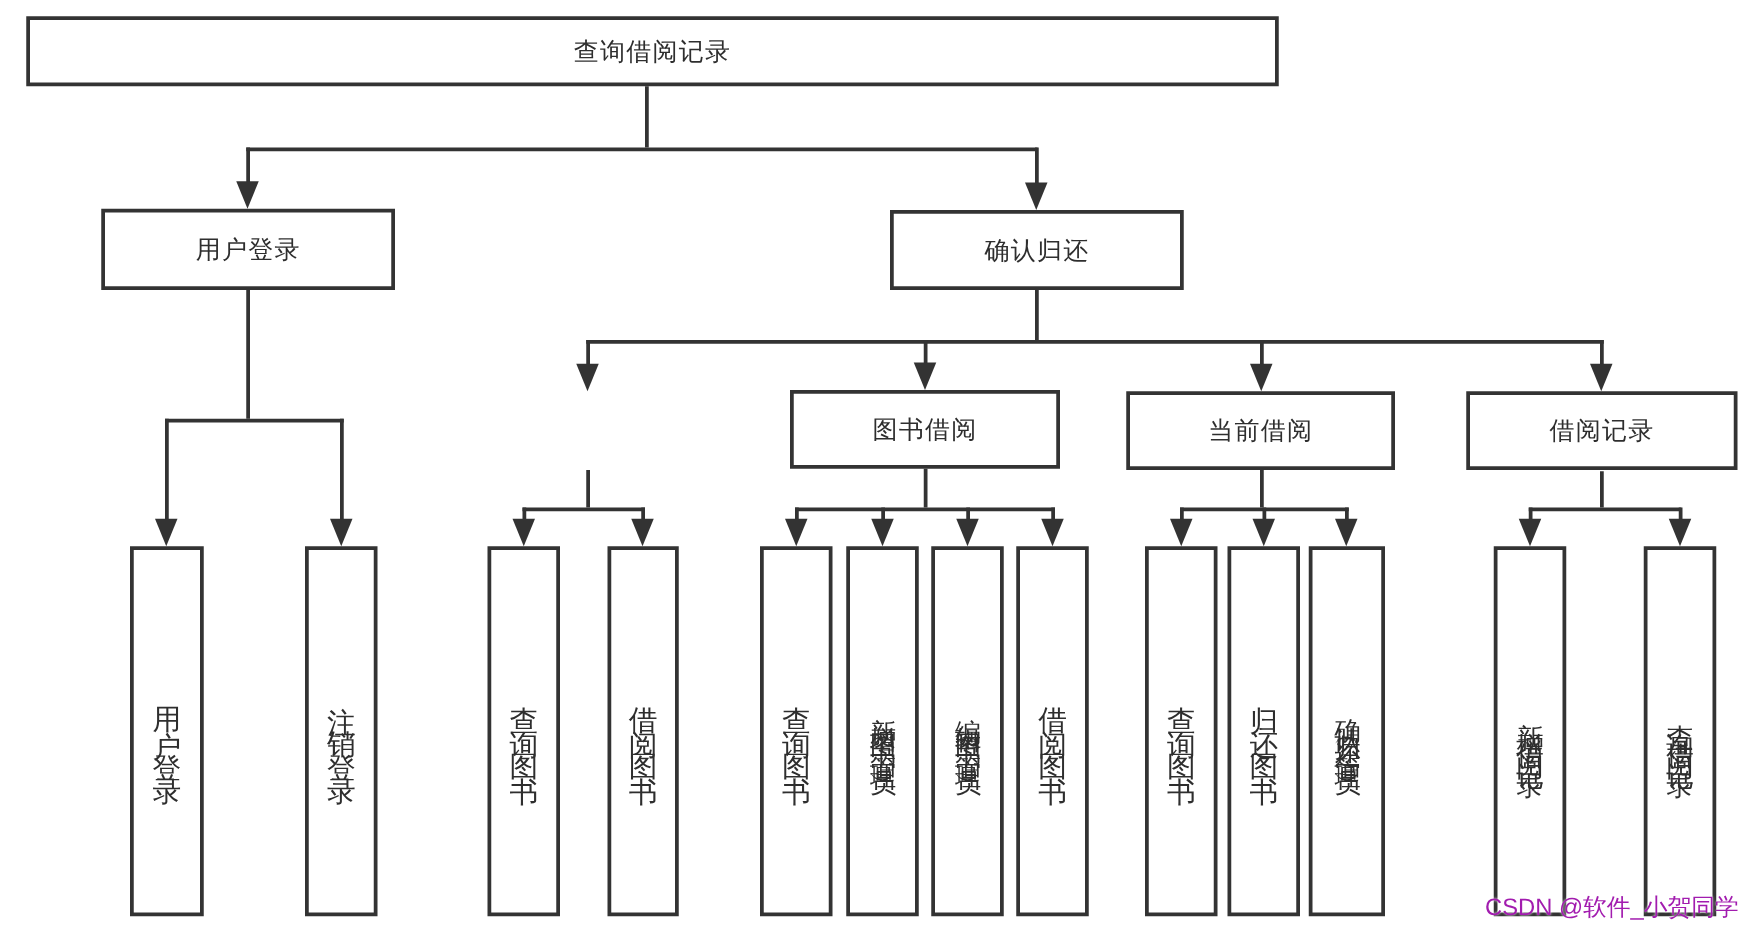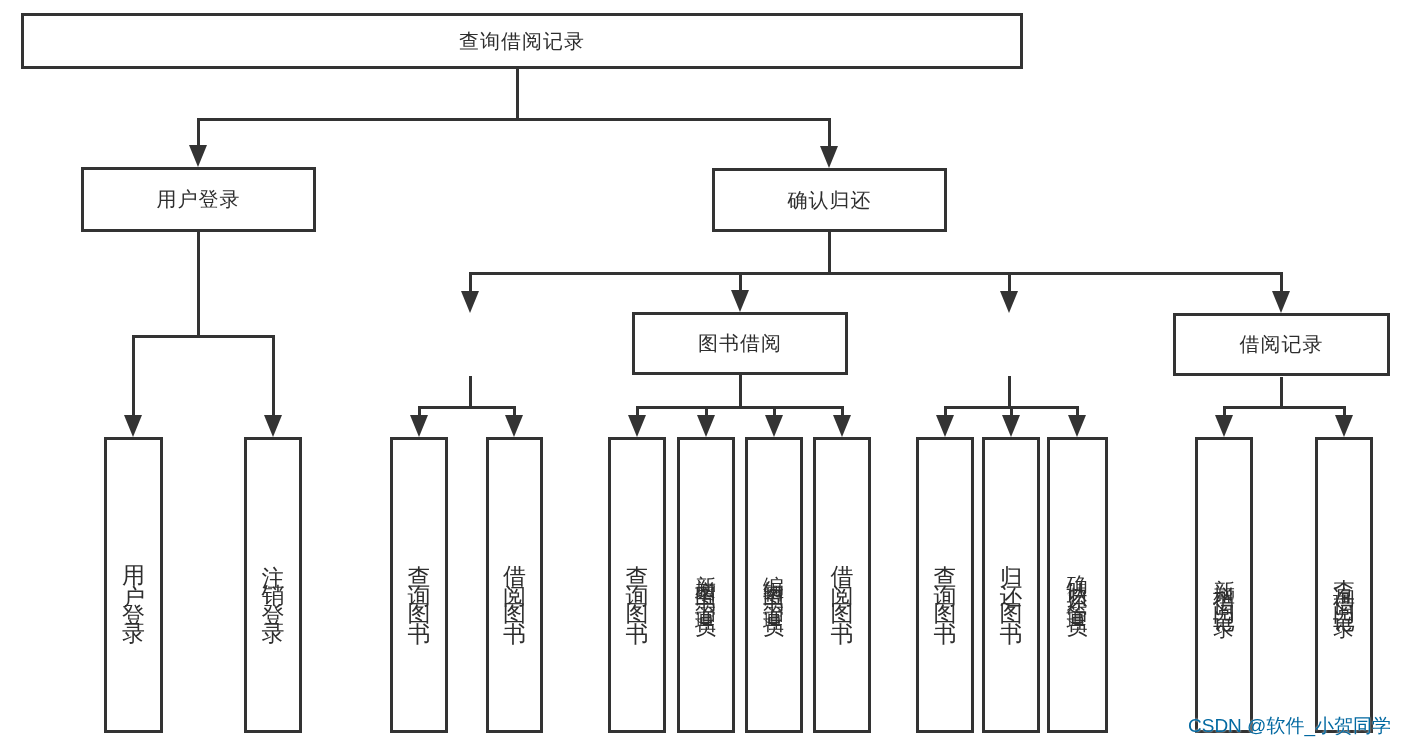--- a/index.html
+++ b/index.html
@@ -45,21 +45,21 @@
     width: 0; height: 0;
     border-left: 9px solid transparent;
     border-right: 9px solid transparent;
     border-top: 22px solid #333333;
   }
 
   .watermark {
     position: absolute;
     left: 1188px; top: 713px;
     font-size: 19px;
-    color: #0369a1;
+    color: #a21caf;
     text-shadow: 0 0 2px #ffffff;
     white-space: nowrap;
     z-index: 5;
   }
 </style>
 </head>
 <body>
 
 <div class="canvas">
 
@@ -69,20 +69,23 @@
 
   <div class="box" style="left:81px; top:167px; width:235px; height:65px;">
     <span class="h-label">用户登录</span>
   </div>
   <div class="box" style="left:712px; top:168px; width:235px; height:64px;">
     <span class="h-label">确认归还</span>
   </div>
 
   <div class="box" style="left:632px; top:312px; width:216px; height:63px;">
     <span class="h-label">图书借阅</span>
+  </div>
+  <div class="box" style="left:901px; top:313px; width:215px; height:63px;">
+    <span class="h-label">当前借阅</span>
   </div>
   <div class="box" style="left:1173px; top:313px; width:217px; height:63px;">
     <span class="h-label">借阅记录</span>
   </div>
 
   <div class="box" style="left:104px; top:437px; width:59px; height:296px;">
     <span class="vtext vt-wide">用户登录</span>
   </div>
   <div class="box" style="left:244px; top:437px; width:58px; height:296px;">
     <span class="vtext vt-wide">注销登录</span>

